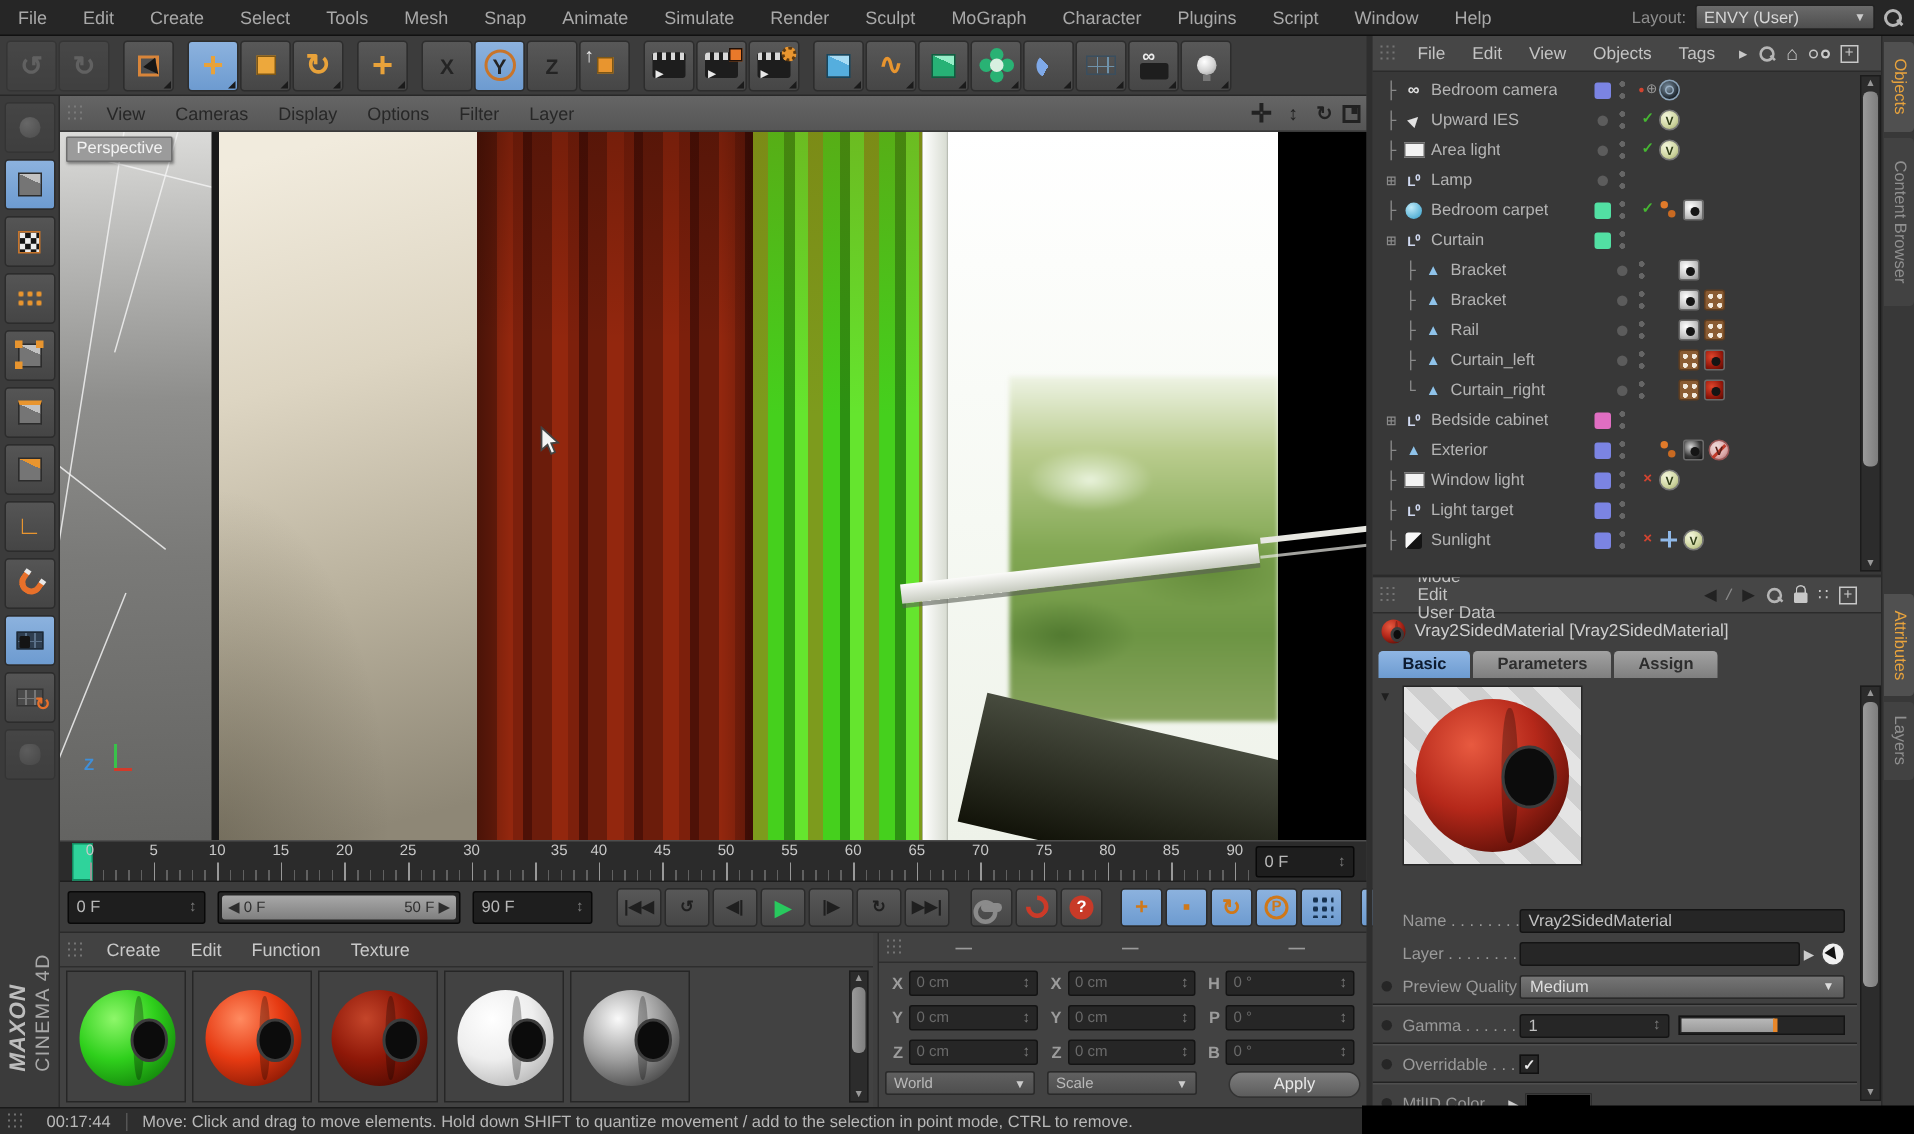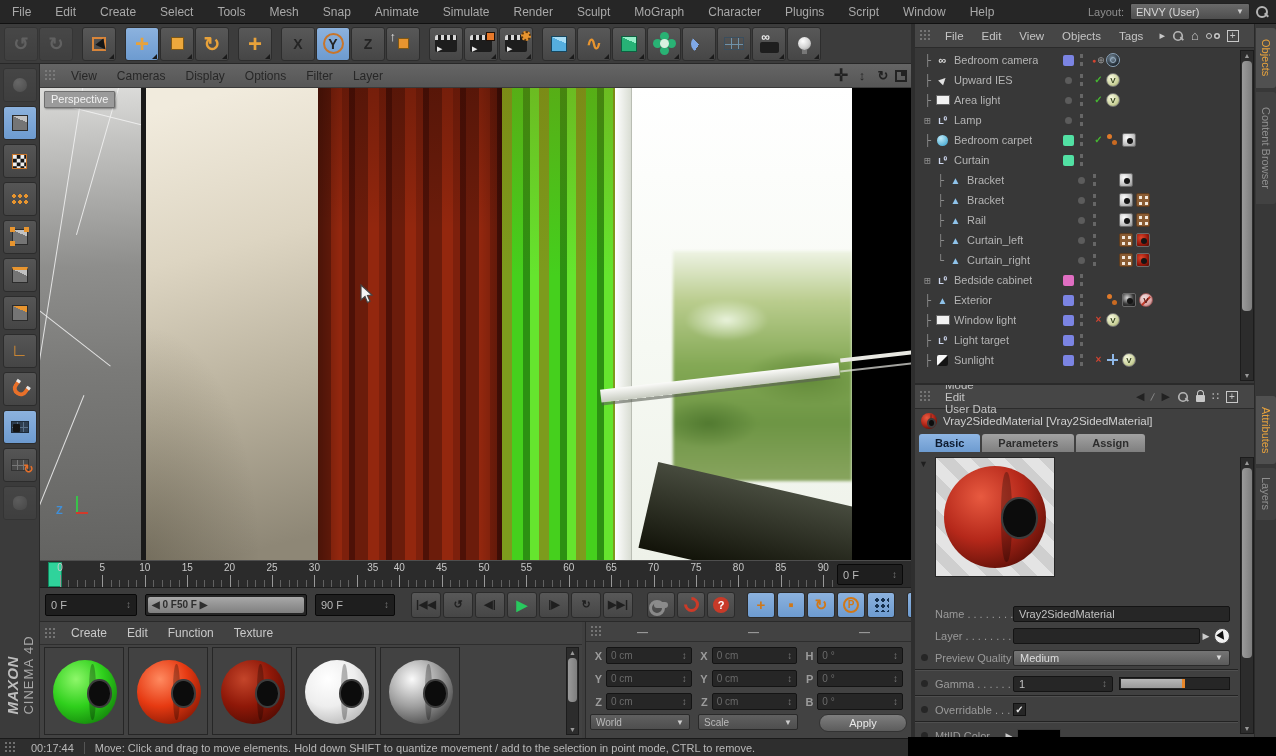--- a/index.html
+++ b/index.html
@@ -113,21 +113,21 @@
   #playhead{position:absolute;left:8px;top:1px;width:14px;height:25px;background:#2fd39b;border:1px solid #128a60}
   .tick-label{position:absolute;top:1px;transform:translateX(-50%);color:#c9c9c9;font-size:10px}
   #tickstrip{position:absolute;left:0;right:76px;top:14px;height:12px;background-image:repeating-linear-gradient(90deg,#999 0 1px,transparent 1px 42.4px),repeating-linear-gradient(90deg,#616161 0 1px,transparent 1px 8.48px);background-position:20px 0,20px 5px;background-size:100% 12px,100% 7px;background-repeat:no-repeat}
   #frame-field{position:absolute;right:8px;top:3px;width:66px;height:21px;background:#1e1e1e;border:1px solid #090909;border-radius:2px;display:flex;align-items:center;padding:0 5px;color:#b8b8b8}
   .updn{margin-left:auto;color:#777;font-size:10px}
   
   #transport{left:40px;top:588px;width:871px;height:34px;background:#3c3c3c;border-bottom:1px solid #2a2a2a;display:flex;align-items:center;padding-left:5px}
   .tfield{height:22px;background:#1e1e1e;border:1px solid #090909;border-radius:2px;display:flex;align-items:center;padding:0 5px;color:#b8b8b8;flex:none}
   #cur-field{width:92px}
   #range{width:162px;height:22px;background:#252525;border:1px solid #090909;border-radius:2px;margin-left:8px;padding:2px;flex:none}
-  #range .thumb{height:100%;width:100%;background:linear-gradient(#a8a8a8,#7f7f7f);border-radius:2px;display:flex;align-items:center;justify-content:flex-start;padding:0 4px;color:#2e2e2e;font-size:10px;font-weight:700}
+  #range .thumb{height:100%;width:100%;background:linear-gradient(#a8a8a8,#7f7f7f);border-radius:2px;display:flex;align-items:center;justify-content:space-between;padding:0 4px;color:#2e2e2e;font-size:10px;font-weight:400}
   #end-field{width:80px;margin-left:8px}
   .tbtn{width:30px;height:26px;border-radius:3px;background:linear-gradient(#585858,#464646);border:1px solid #2b2b2b;margin-left:2px;display:flex;align-items:center;justify-content:center;color:#1f1f1f;font-size:11px;font-weight:700;flex:none;position:relative}
   .tbtn.small{width:28px}
   .tbtn .green{color:#28c95e;font-size:14px}
   .tbtn.blue{background:linear-gradient(#8cb2de,#6d9bd0);color:#d07818}
   .tbtn.blue .gx{font-size:15px;font-weight:700}
   .g-key{width:14px;height:6px;background:#9a9a9a;border-radius:3px;position:relative;opacity:.8}
   .g-key::before{content:"";position:absolute;left:-5px;top:-2px;width:10px;height:10px;border:3px solid #9a9a9a;border-radius:50%}
   .g-record{width:15px;height:15px;border:3px solid #cc3a28;border-radius:50%;border-left-color:transparent;transform:rotate(45deg)}
   .g-question{width:16px;height:16px;border-radius:50%;background:#c83a28;color:#fff;display:flex;align-items:center;justify-content:center;font-weight:700;font-size:11px}

